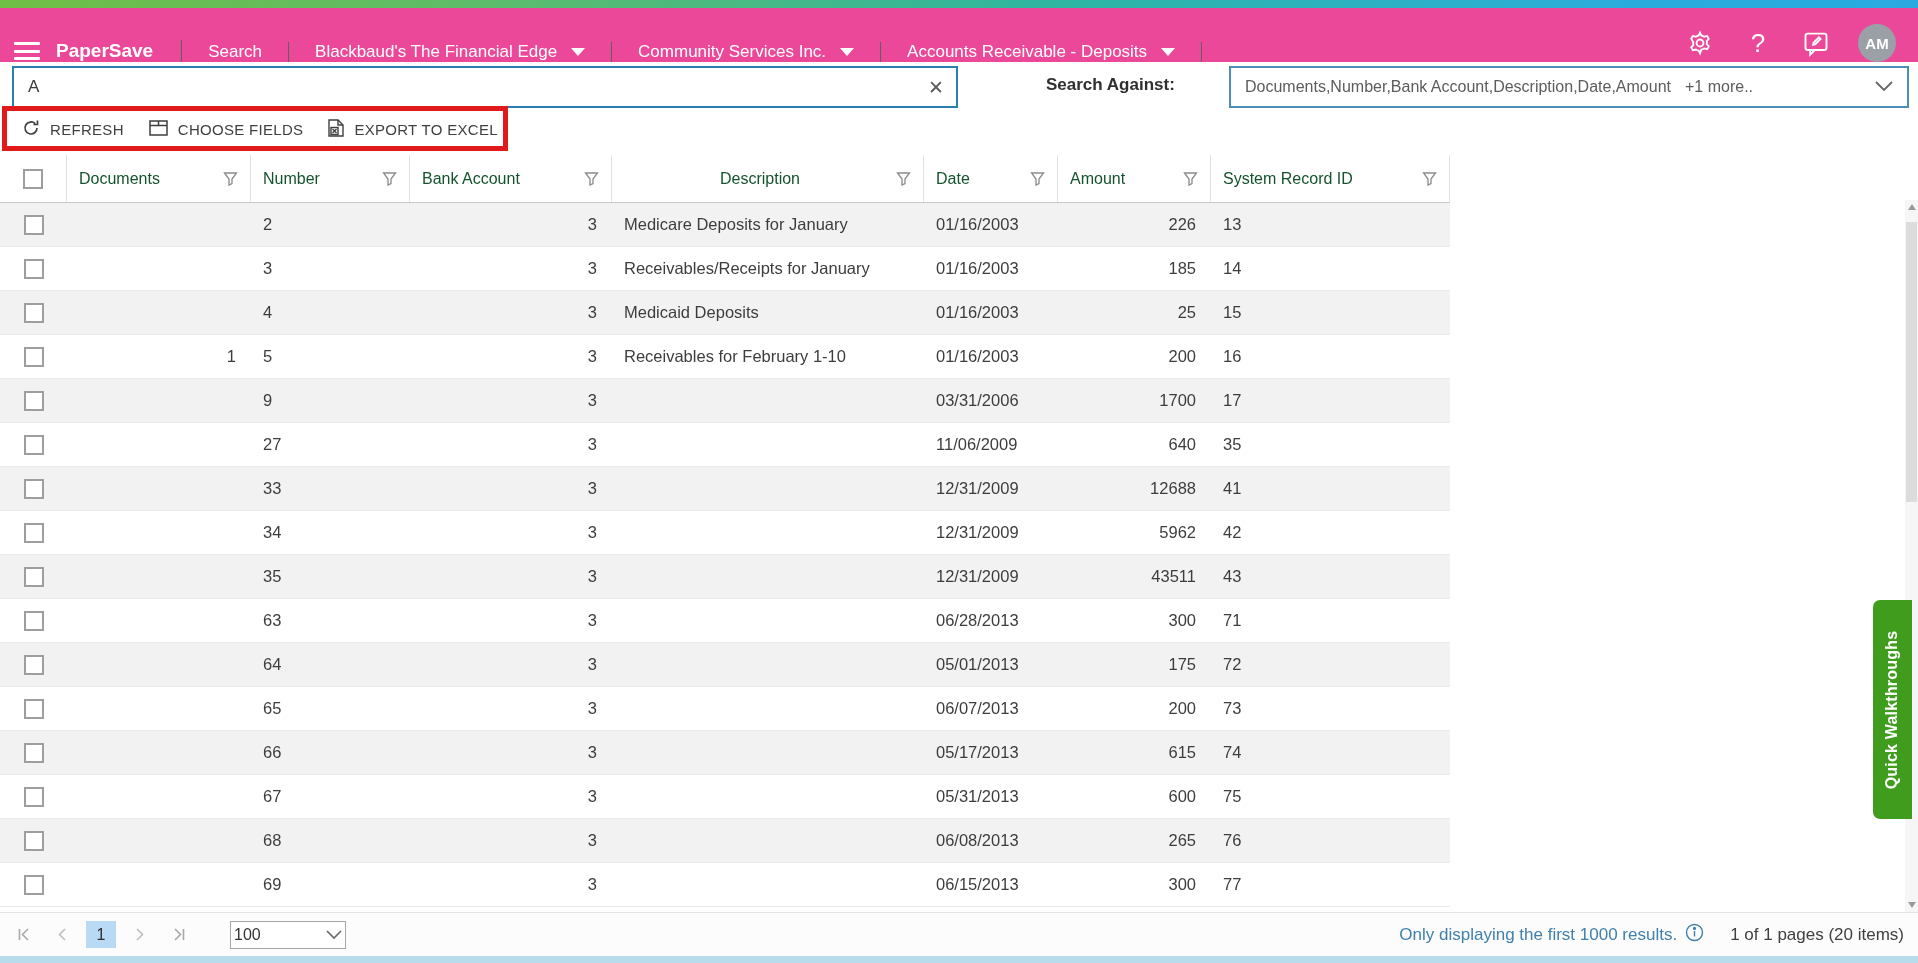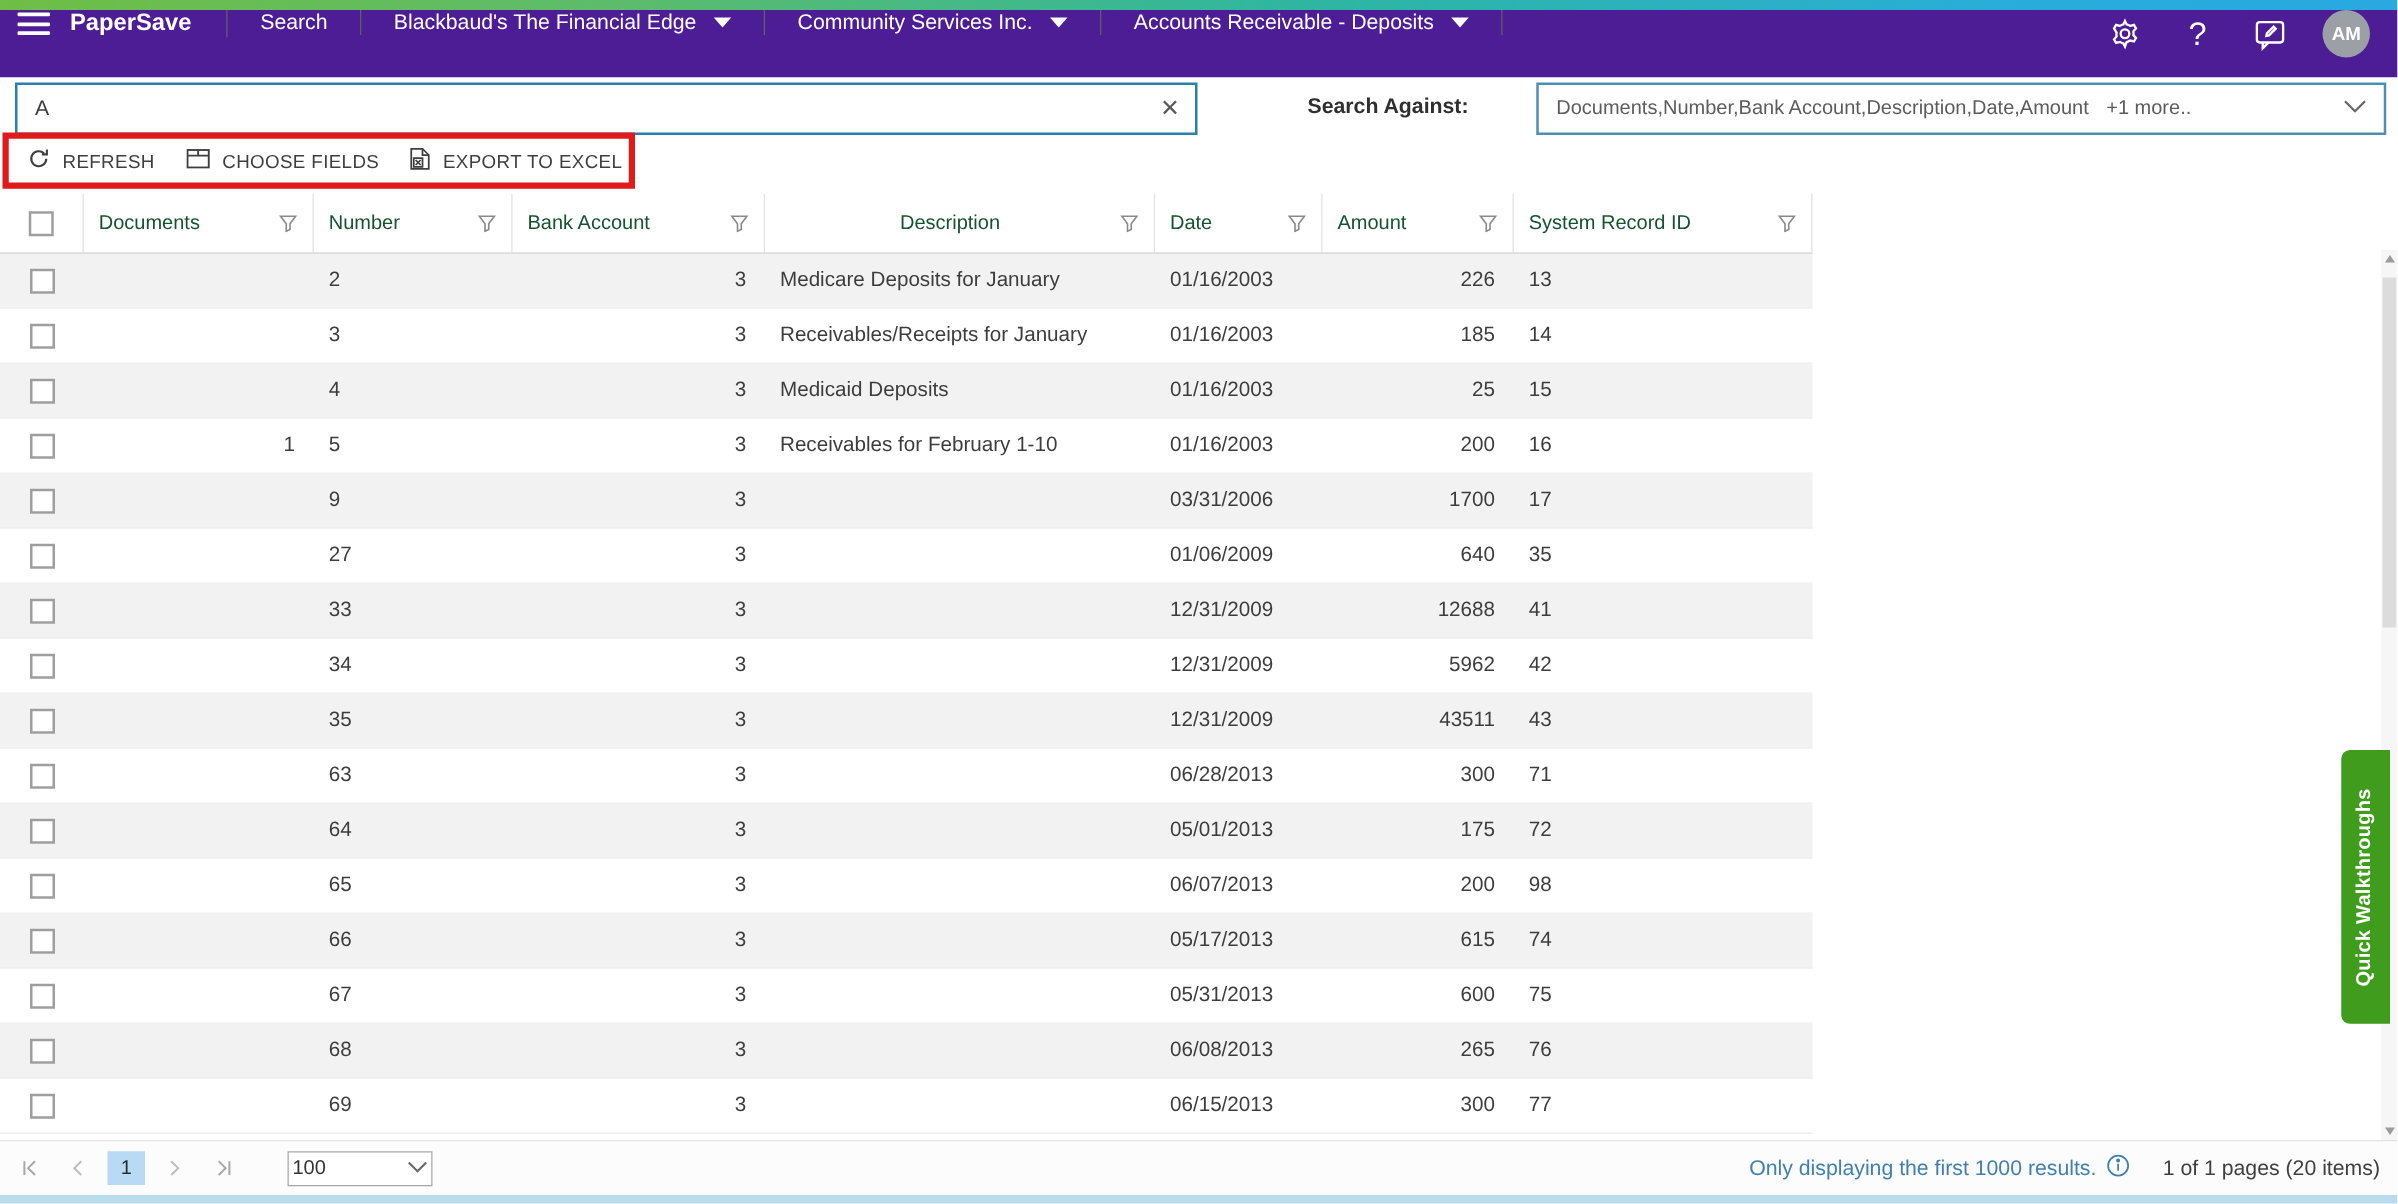--- a/index.html
+++ b/index.html
@@ -3,22 +3,22 @@
 <meta charset="utf-8">
 <style>
   * { margin:0; padding:0; box-sizing:border-box; }
   html,body { width:1918px; height:963px; overflow:hidden; background:#fff;
               font-family:"Liberation Sans", sans-serif; }
   .stage { position:relative; width:1918px; height:963px; background:#fff; }
 
   
   .accent-strip { position:absolute; left:0; top:0; width:100%; height:8px;
     background:linear-gradient(90deg,#6fbe45 0%,#5dbc6a 25%,#2eb6a2 55%,#29acdc 85%,#29a9e0 100%); }
-  .navbar { position:absolute; left:0; top:8px; width:100%; height:54px; background:#4c1d95;
-    display:flex; align-items:flex-start; color:#fff; }
+  .navbar { position:absolute; left:0; top:8px; width:100%; height:54px; background:#ec4899;
+    display:flex; align-items:flex-end; color:#fff; }
   .nav-section { display:flex; align-items:center; padding:0 26px; border-right:1px solid #5d6166;
     font-size:17px; white-space:nowrap; cursor:pointer; }
   .nav-brand { font-size:19px; font-weight:bold; padding:0 28px 0 14px; }
   .hamburger { width:26px; height:18px; display:flex; flex-direction:column; justify-content:space-between; margin-right:16px; }
   .hamburger span { display:block; height:3px; background:#fff; border-radius:1px; }
   .caret-down { display:inline-block; margin-left:14px; width:0; height:0;
     border-left:7px solid transparent; border-right:7px solid transparent; border-top:8px solid #fff; }
   .nav-right { margin-left:auto; display:flex; align-items:center; gap:26px; padding-right:22px; border-right:none; }
   .nav-icon { color:#fff; font-size:24px; cursor:pointer; display:flex; align-items:center; justify-content:center; width:32px; height:32px; }
   .help-icon { font-size:26px; font-weight:normal; }
@@ -325,21 +325,21 @@
       <div class="cell col-sysid">17</div>
     </div>
       <div class="grid-row">
       <div class="cell col-check">
         <span class="checkbox"></span>
       </div>
       <div class="cell col-documents num"></div>
       <div class="cell col-number">27</div>
       <div class="cell col-bank num">3</div>
       <div class="cell col-desc"></div>
-      <div class="cell col-date">01/06/2009</div>
+      <div class="cell col-date">11/06/2009</div>
       <div class="cell col-amount num">640</div>
       <div class="cell col-sysid">35</div>
     </div>
       <div class="grid-row alt">
       <div class="cell col-check">
         <span class="checkbox"></span>
       </div>
       <div class="cell col-documents num"></div>
       <div class="cell col-number">33</div>
       <div class="cell col-bank num">3</div>
@@ -399,21 +399,21 @@
       <div class="grid-row">
       <div class="cell col-check">
         <span class="checkbox"></span>
       </div>
       <div class="cell col-documents num"></div>
       <div class="cell col-number">65</div>
       <div class="cell col-bank num">3</div>
       <div class="cell col-desc"></div>
       <div class="cell col-date">06/07/2013</div>
       <div class="cell col-amount num">200</div>
-      <div class="cell col-sysid">98</div>
+      <div class="cell col-sysid">73</div>
     </div>
       <div class="grid-row alt">
       <div class="cell col-check">
         <span class="checkbox"></span>
       </div>
       <div class="cell col-documents num"></div>
       <div class="cell col-number">66</div>
       <div class="cell col-bank num">3</div>
       <div class="cell col-desc"></div>
       <div class="cell col-date">05/17/2013</div>

